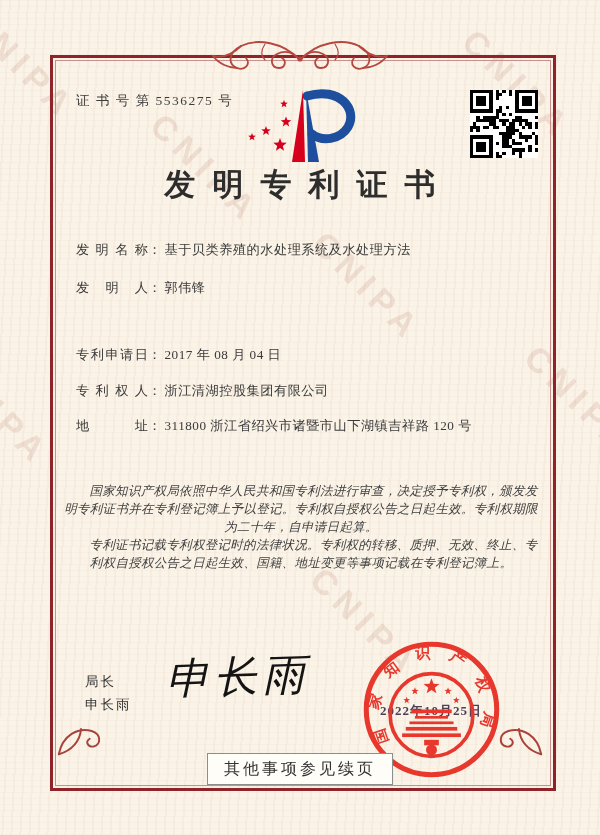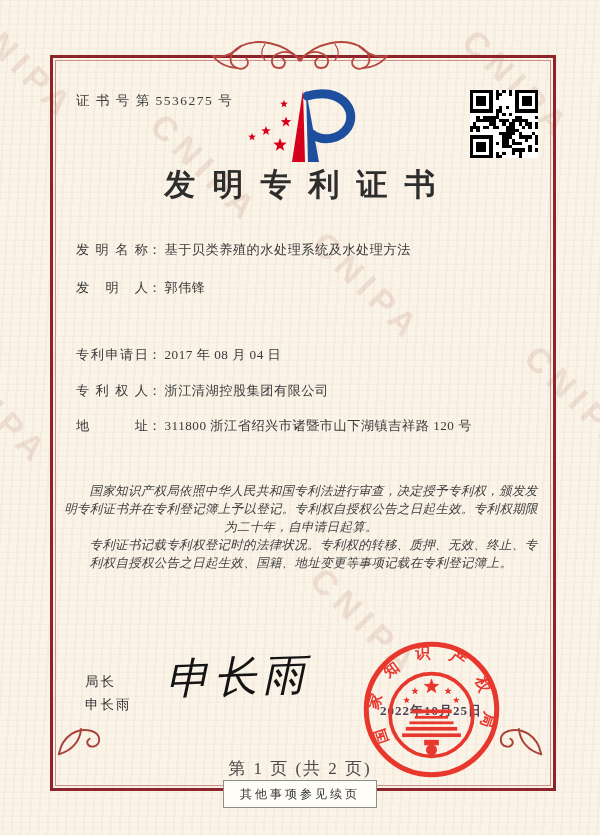--- a/index.html
+++ b/index.html
@@ -44,23 +44,23 @@
     position:absolute;left:166px;top:648px;width:170px;font-size:43px;color:#141414;
     font-style:italic;letter-spacing:5px;transform:rotate(-2deg);white-space:nowrap;
   }
   .seal-date{
     position:absolute;left:356px;top:702px;width:150px;text-align:center;
     font-size:13px;font-weight:bold;color:#4b3f55;letter-spacing:1px;
   }
   .seal{position:absolute;left:358px;top:636px;width:147px;height:147px;}
   .page-info{position:absolute;left:0;right:0;top:757px;text-align:center;font-size:17px;color:#4a4a4a;letter-spacing:2px;}
   .note-box{
-    position:absolute;left:50%;top:780px;transform:translateX(-50%);
+    position:absolute;left:50%;top:753px;transform:translateX(-50%);
     background:#fffdf7;border:1px solid #8d8d8d;padding:5px 16px 4px;
-    font-size:12px;color:#333;letter-spacing:3px;white-space:nowrap;
+    font-size:16px;color:#333;letter-spacing:3px;white-space:nowrap;
   }
 </style>
 </head>
 <body>
 
 <div class="page">
 
   <div class="wm" style="left:-14px;top:2px">CNIPA</div>
   <div class="wm" style="left:482px;top:22px">CNIPA</div>
   <div class="wm" style="left:170px;top:106px">CNIPA</div>

